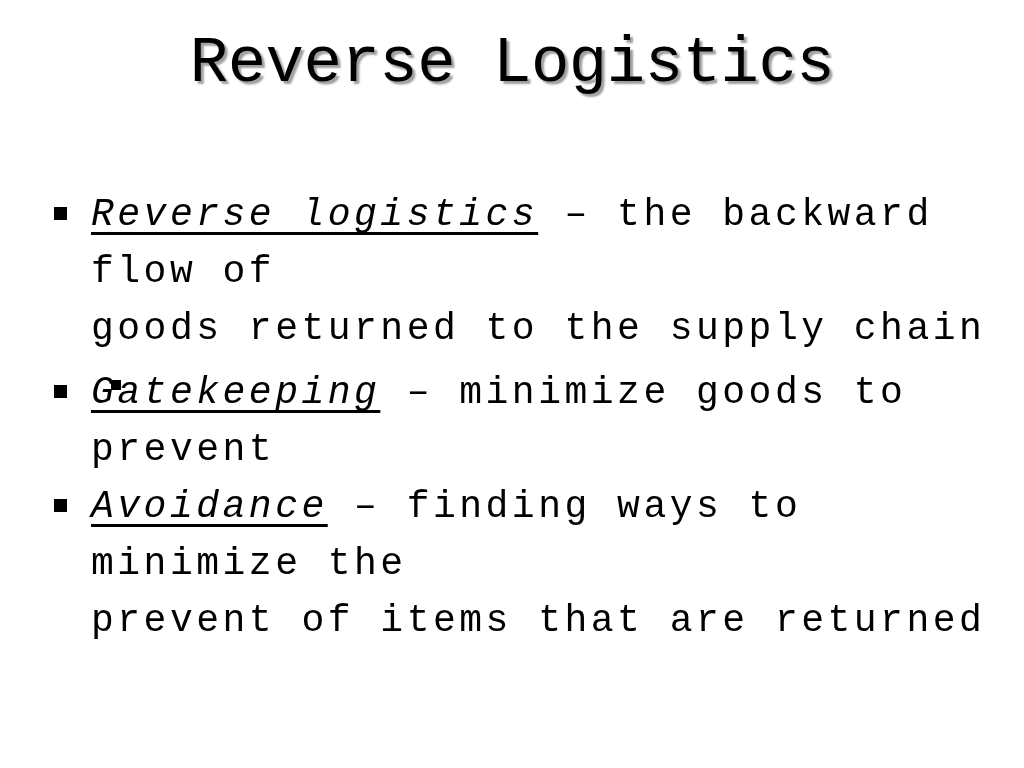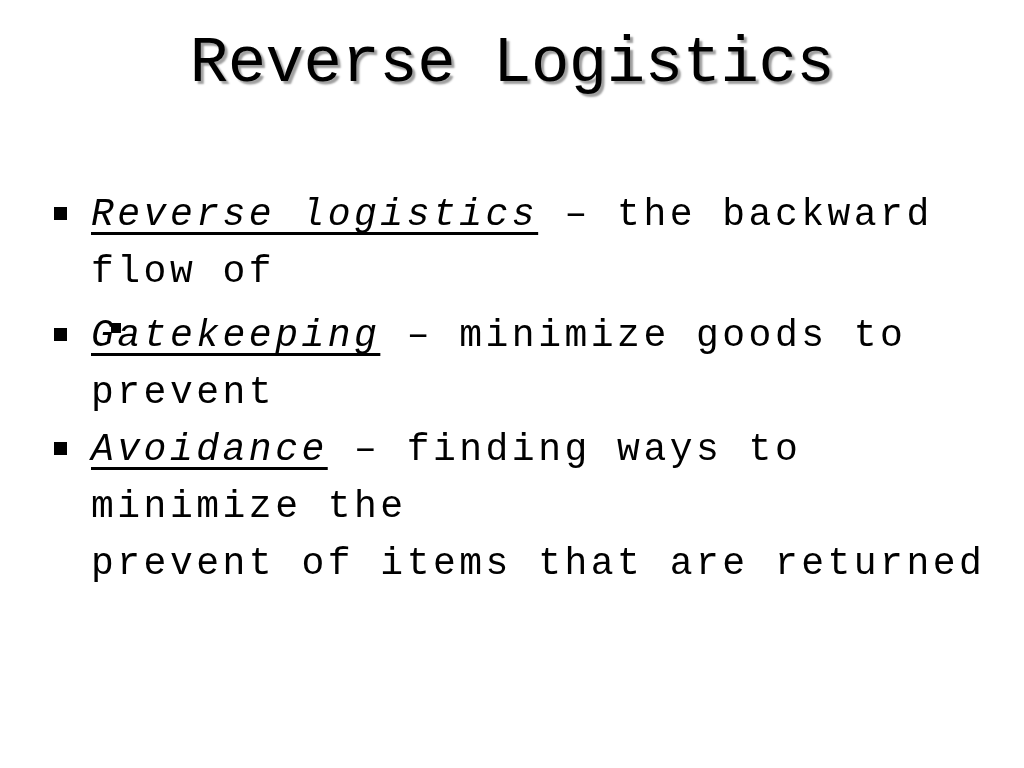--- a/index.html
+++ b/index.html
@@ -83,18 +83,18 @@
     text-decoration-skip-ink: none;
   }
 </style>
 </head>
 <body>
 
 <div class="slide" style="--bg: #ffffff; --fg: #000000;">
   <h1 class="title">Reverse Logistics</h1>
 
   <ul class="bullets">
-      <li class="l1"><span class="marker"></span><span class="em">Reverse logistics</span><span> – the backward flow of</span><br></li>
+      <li class="l1"><span class="marker"></span><span class="em">Reverse logistics</span><span> – the backward flow of</span><br><span>goods returned to the supply chain</span></li>
       <li class="l2"><span class="marker"></span></li>
       <li class="l1"><span class="marker"></span><span class="em">Gatekeeping</span><span> – minimize goods to prevent</span><br></li>
       <li class="l1"><span class="marker"></span><span class="em">Avoidance</span><span> – finding ways to minimize the</span><br><span>prevent of items that are returned</span></li>
     </ul>
 </div>
 
 </body></html>

